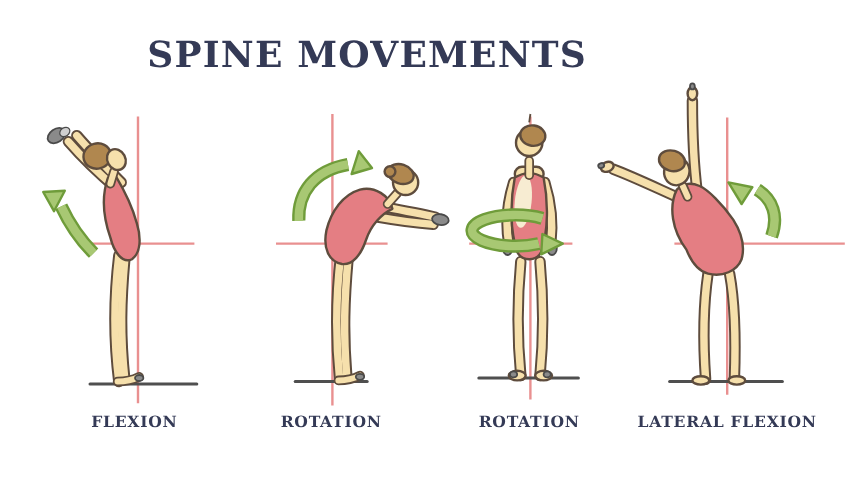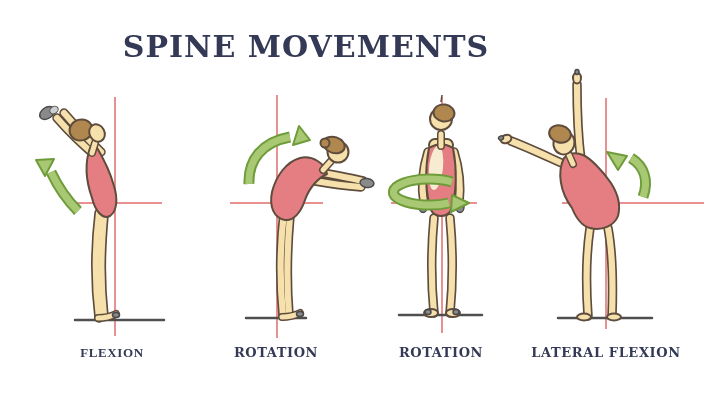--- a/index.html
+++ b/index.html
@@ -3,21 +3,21 @@
 <meta charset="utf-8">
 <style>
   html,body{margin:0;padding:0;background:#fff;}
   #stage{position:relative;width:720px;height:404px;background:var(--background,#fff);overflow:hidden;
          font-family:"DejaVu Serif","Liberation Serif",serif;}
   #figure-svg{position:absolute;left:0;top:0;}
   .title{position:absolute;left:0;top:29px;width:588px;text-align:center;
          font-size:30px;font-weight:700;letter-spacing:1px;color:var(--title-text,#343a56);margin-left:12px;}
   .fig-label{position:absolute;top:345px;text-align:center;font-size:13px;font-weight:700;
              letter-spacing:0.6px;color:var(--label-text,#343a56);}
-  #label-1{left:27px;width:170px;font-family:Liberation Serif, serif;}
+  #label-1{left:27px;width:170px;}
   #label-2{left:191px;width:170px;}
   #label-3{left:356px;width:170px;}
   #label-4{left:501px;width:210px;}
 
   
   .cross{stroke:var(--crosshair,#e99090);stroke-width:2;fill:none;}
   .ground{stroke:var(--ground,#4f4f4f);stroke-width:2.5;stroke-linecap:round;fill:none;}
   .limb-o{fill:none;stroke:var(--outline,#5e4c3d);stroke-width:9.5;stroke-linecap:round;}
   .limb-s{fill:none;stroke:var(--skin,#f6e0ac);stroke-width:6.2;stroke-linecap:round;}
   .thin-o{fill:none;stroke:var(--outline,#5e4c3d);stroke-width:8;stroke-linecap:round;}

